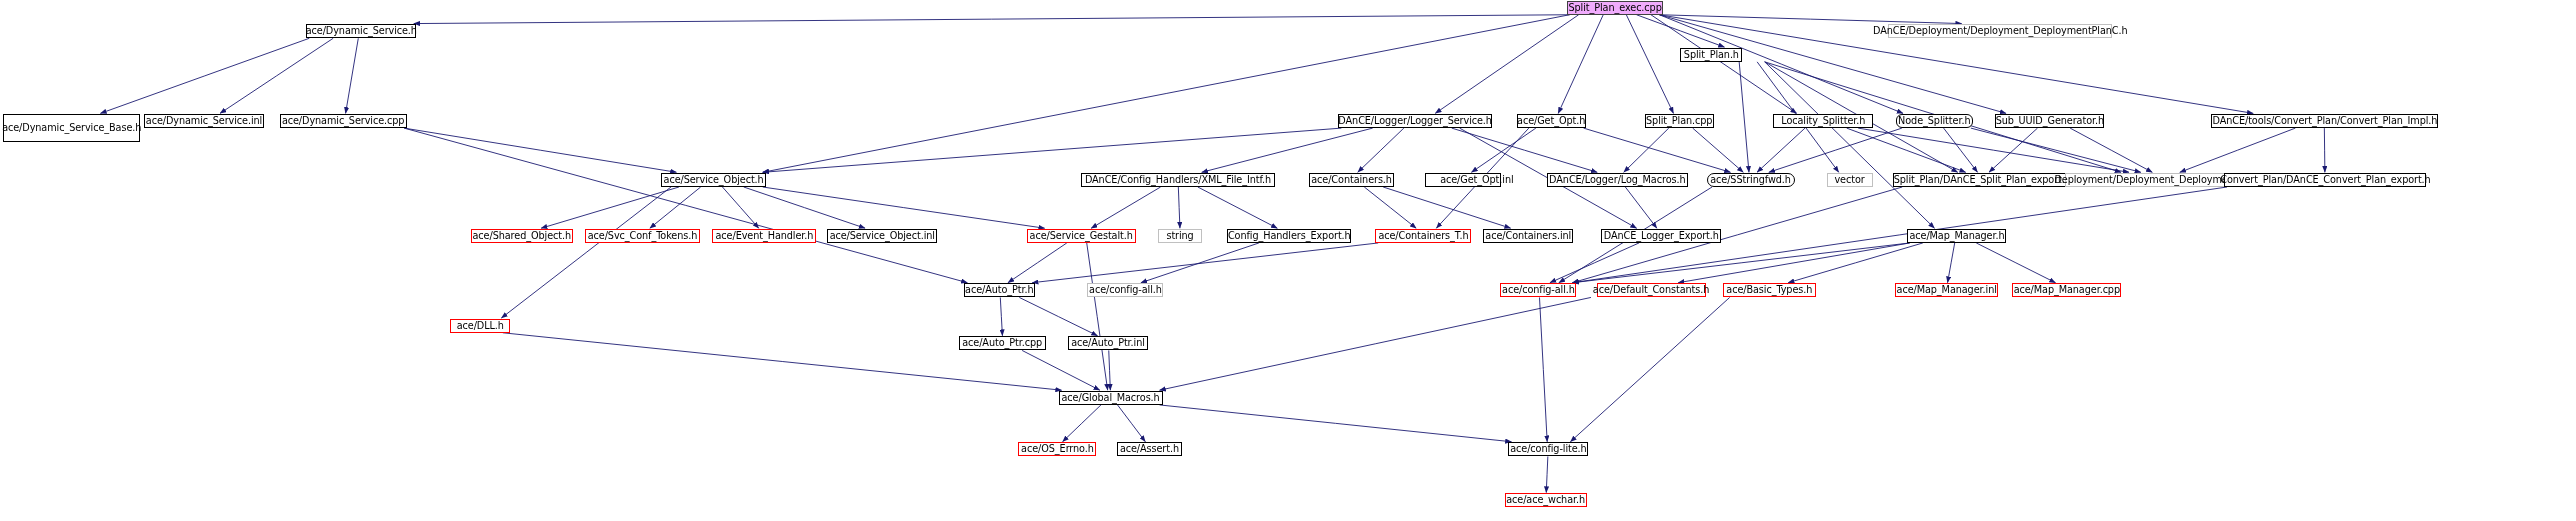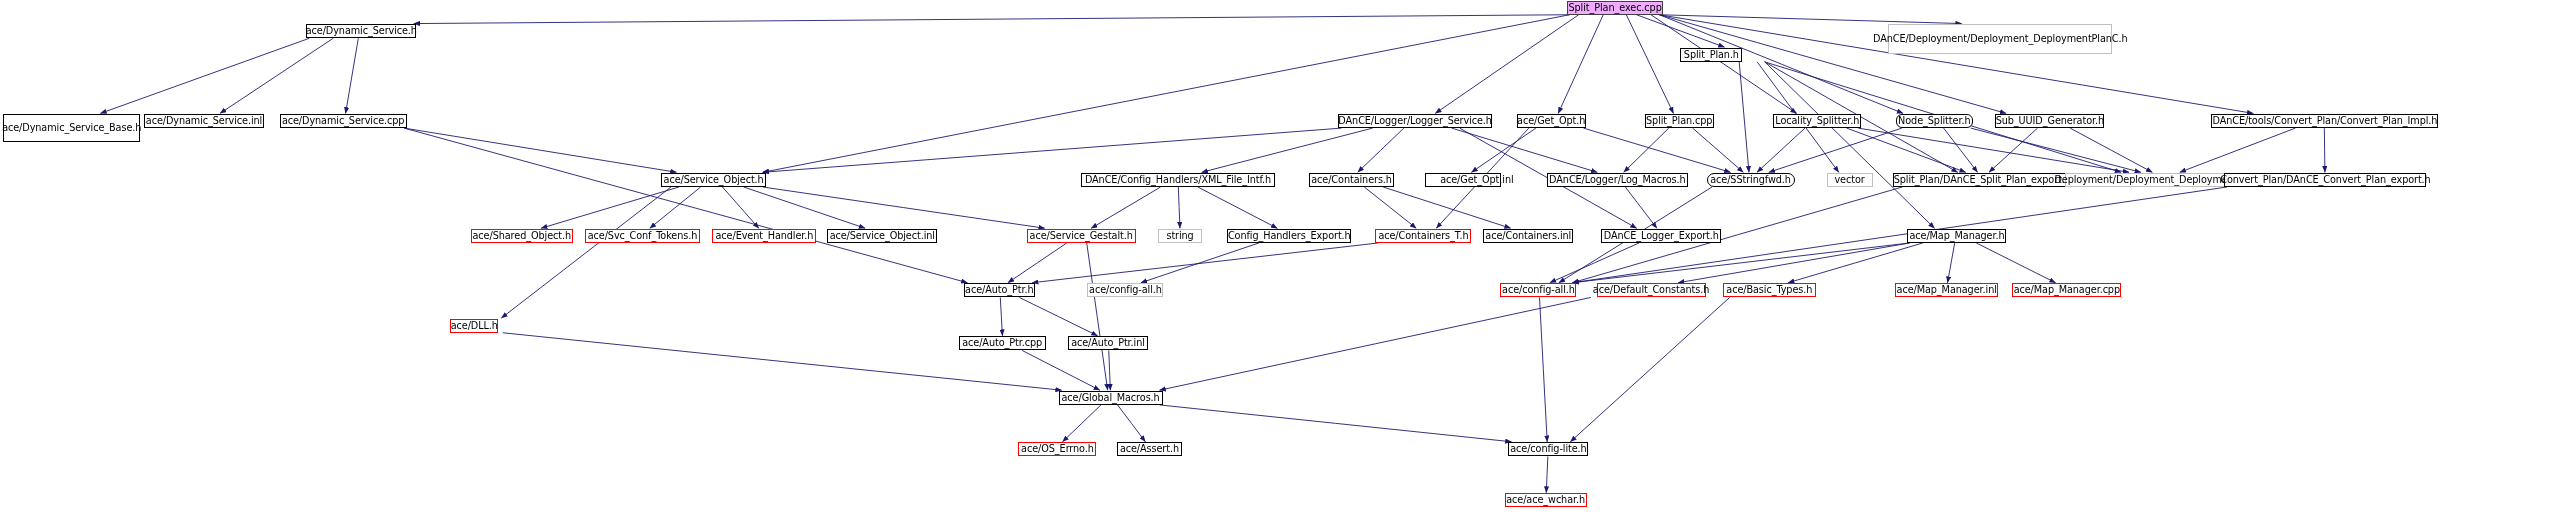--- a/index.html
+++ b/index.html
@@ -106,21 +106,21 @@
         <path d="M2226.26,330 Q2165.78,357 2105.3,384" marker-end="url(#arrow)"></path>
       </g>
   </svg>
   <div id="node-layer">
       <div class="node root" style="left: 1567px; top: 0.7px; width: 96px; height: 14px;">
         <span>Split_Plan_exec.cpp</span>
       </div>
       <div class="node" style="left: 306px; top: 24px; width: 110px; height: 14px;">
         <span>ace/Dynamic_Service.h</span>
       </div>
-      <div class="node gray" style="left: 1888px; top: 24px; width: 224px; height: 30px;">
+      <div class="node gray" style="left: 1888px; top: 24px; width: 224px; height: 14px;">
         <span>DAnCE/Deployment/Deployment_DeploymentPlanC.h</span>
       </div>
       <div class="node" style="left: 1680px; top: 48px; width: 62px; height: 14px;">
         <span>Split_Plan.h</span>
       </div>
       <div class="node" style="left: 2.9px; top: 114px; width: 137px; height: 28px;">
         <span>ace/Dynamic_Service_Base.h</span>
       </div>
       <div class="node" style="left: 144px; top: 114px; width: 120px; height: 14px;">
         <span>ace/Dynamic_Service.inl</span>
@@ -130,21 +130,21 @@
       </div>
       <div class="node" style="left: 1338px; top: 114px; width: 154px; height: 14px;">
         <span>DAnCE/Logger/Logger_Service.h</span>
       </div>
       <div class="node" style="left: 1517px; top: 114px; width: 69px; height: 14px;">
         <span>ace/Get_Opt.h</span>
       </div>
       <div class="node" style="left: 1645px; top: 114px; width: 69px; height: 14px;">
         <span>Split_Plan.cpp</span>
       </div>
-      <div class="node" style="left: 1773px; top: 114px; width: 88px; height: 14px; align-items: center;">
+      <div class="node" style="left: 1773px; top: 114px; width: 100px; height: 14px; align-items: center;">
         <span>Locality_Splitter.h</span>
       </div>
       <div class="node" style="left: 1896px; top: 114px; width: 77px; height: 14px; border-radius: 6px;">
         <span>Node_Splitter.h</span>
       </div>
       <div class="node" style="left: 1995px; top: 114px; width: 109px; height: 14px;">
         <span>Sub_UUID_Generator.h</span>
       </div>
       <div class="node" style="left: 2211px; top: 114px; width: 227px; height: 14px;">
         <span>DAnCE/tools/Convert_Plan/Convert_Plan_Impl.h</span>
@@ -226,21 +226,21 @@
       </div>
       <div class="node red" style="left: 1723px; top: 283px; width: 93px; height: 14px;">
         <span>ace/Basic_Types.h</span>
       </div>
       <div class="node red" style="left: 1895px; top: 283px; width: 103px; height: 14px;">
         <span>ace/Map_Manager.inl</span>
       </div>
       <div class="node red" style="left: 2012px; top: 283px; width: 109px; height: 14px;">
         <span>ace/Map_Manager.cpp</span>
       </div>
-      <div class="node red" style="left: 450px; top: 319px; width: 48px; height: 14px;">
+      <div class="node red" style="left: 450px; top: 319px; width: 60px; height: 14px;">
         <span>ace/DLL.h</span>
       </div>
       <div class="node" style="left: 959px; top: 336px; width: 87px; height: 14px;">
         <span>ace/Auto_Ptr.cpp</span>
       </div>
       <div class="node" style="left: 1068px; top: 336px; width: 80px; height: 14px;">
         <span>ace/Auto_Ptr.inl</span>
       </div>
       <div class="node" style="left: 1059px; top: 391px; width: 104px; height: 14px;">
         <span>ace/Global_Macros.h</span>

